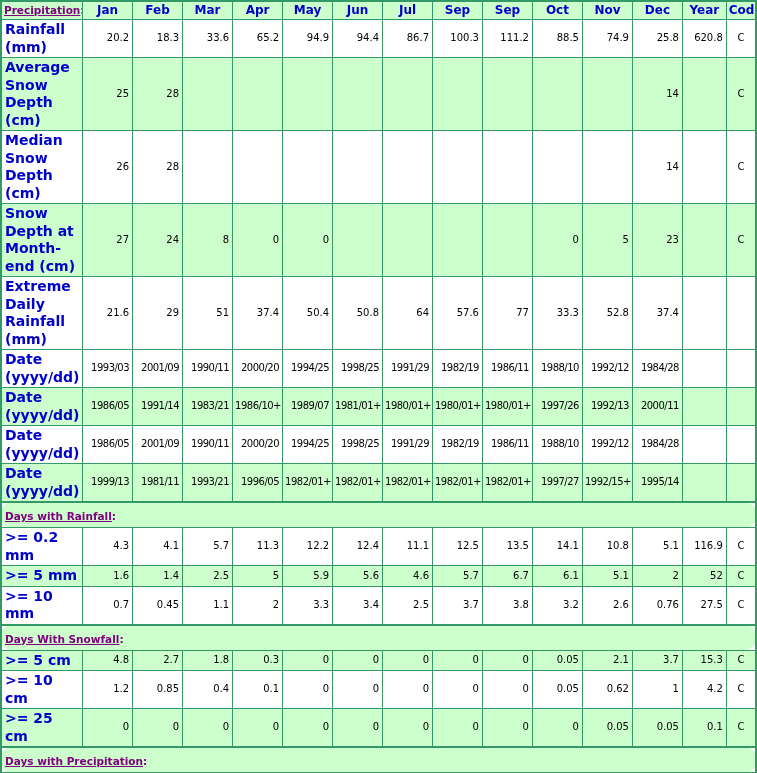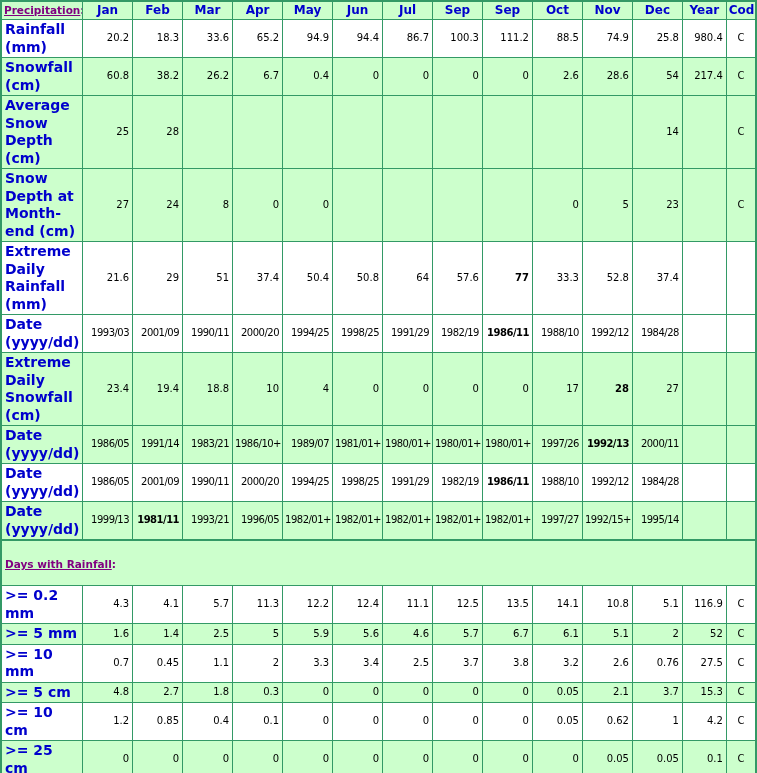--- a/index.html
+++ b/index.html
@@ -36,25 +36,26 @@
   }
   td.val {
     color: var(--black, #000000);
     font-size: 10px;
     text-align: right;
     white-space: nowrap;
     padding-right: 3px;
   }
   td.date { letter-spacing: -0.5px; text-align: right; }
   td.code { text-align: center; padding-right: 2px; }
-  td.b { font-weight: bold; }
+  td.b { font-weight: normal; }
   tr.section td {
     background: var(--green, #CCFFCC);
     border-top: 2px solid var(--border, #339966);
-    padding: 12px 3px;
+    padding: 2px 3px;
+    border-radius: 11px;
   }
   a.hlink {
     color: var(--purple, #800080);
     font-weight: bold;
     font-size: 10.5px;
     text-decoration: underline;
     cursor: pointer;
   }
   span.colon {
     color: var(--purple, #800080);
@@ -111,43 +112,43 @@
         <td class="val">33.6</td>
         <td class="val">65.2</td>
         <td class="val">94.9</td>
         <td class="val">94.4</td>
         <td class="val">86.7</td>
         <td class="val">100.3</td>
         <td class="val">111.2</td>
         <td class="val">88.5</td>
         <td class="val">74.9</td>
         <td class="val">25.8</td>
-        <td class="val">980.4</td>
-        <td class="val code">C</td>
-      </tr>
-      <tr class="g">
-        <td class="label">Snowfall (cm)</td>
-        <td class="val">60.8</td>
-        <td class="val">38.2</td>
-        <td class="val">26.2</td>
-        <td class="val">6.7</td>
-        <td class="val">0.4</td>
-        <td class="val">0</td>
-        <td class="val">0</td>
-        <td class="val">0</td>
-        <td class="val">0</td>
-        <td class="val">2.6</td>
-        <td class="val">28.6</td>
-        <td class="val">54</td>
-        <td class="val">217.4</td>
+        <td class="val">620.8</td>
         <td class="val code">C</td>
       </tr>
       <tr class="g">
         <td class="label">Average Snow Depth (cm)</td>
         <td class="val">25</td>
+        <td class="val">28</td>
+        <td class="val"></td>
+        <td class="val"></td>
+        <td class="val"></td>
+        <td class="val"></td>
+        <td class="val"></td>
+        <td class="val"></td>
+        <td class="val"></td>
+        <td class="val"></td>
+        <td class="val"></td>
+        <td class="val">14</td>
+        <td class="val"></td>
+        <td class="val code">C</td>
+      </tr>
+      <tr class="w">
+        <td class="label">Median Snow Depth (cm)</td>
+        <td class="val">26</td>
         <td class="val">28</td>
         <td class="val"></td>
         <td class="val"></td>
         <td class="val"></td>
         <td class="val"></td>
         <td class="val"></td>
         <td class="val"></td>
         <td class="val"></td>
         <td class="val"></td>
         <td class="val"></td>
@@ -196,37 +197,20 @@
         <td class="val date">1990/11</td>
         <td class="val date">2000/20</td>
         <td class="val date">1994/25</td>
         <td class="val date">1998/25</td>
         <td class="val date">1991/29</td>
         <td class="val date">1982/19</td>
         <td class="val date b">1986/11</td>
         <td class="val date">1988/10</td>
         <td class="val date">1992/12</td>
         <td class="val date">1984/28</td>
-        <td class="val"></td>
-        <td class="val code"></td>
-      </tr>
-      <tr class="g">
-        <td class="label">Extreme Daily Snowfall (cm)</td>
-        <td class="val">23.4</td>
-        <td class="val">19.4</td>
-        <td class="val">18.8</td>
-        <td class="val">10</td>
-        <td class="val">4</td>
-        <td class="val">0</td>
-        <td class="val">0</td>
-        <td class="val">0</td>
-        <td class="val">0</td>
-        <td class="val">17</td>
-        <td class="val b">28</td>
-        <td class="val">27</td>
         <td class="val"></td>
         <td class="val code"></td>
       </tr>
       <tr class="g">
         <td class="label">Date (yyyy/dd)</td>
         <td class="val date">1986/05</td>
         <td class="val date">1991/14</td>
         <td class="val date">1983/21</td>
         <td class="val date">1986/10+</td>
         <td class="val date">1989/07</td>
@@ -321,20 +305,23 @@
         <td class="val">3.4</td>
         <td class="val">2.5</td>
         <td class="val">3.7</td>
         <td class="val">3.8</td>
         <td class="val">3.2</td>
         <td class="val">2.6</td>
         <td class="val">0.76</td>
         <td class="val">27.5</td>
         <td class="val code">C</td>
       </tr>
+      <tr class="section">
+        <td colspan="15"><a class="hlink">Days With Snowfall</a><span class="colon">:</span></td>
+      </tr>
       <tr class="g">
         <td class="label">&gt;= 5 cm</td>
         <td class="val">4.8</td>
         <td class="val">2.7</td>
         <td class="val">1.8</td>
         <td class="val">0.3</td>
         <td class="val">0</td>
         <td class="val">0</td>
         <td class="val">0</td>
         <td class="val">0</td>

